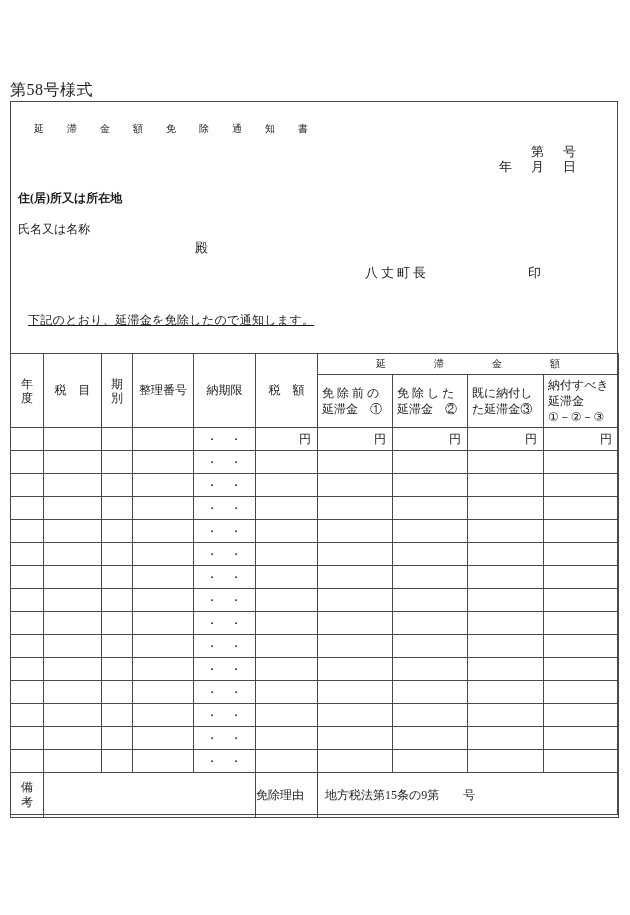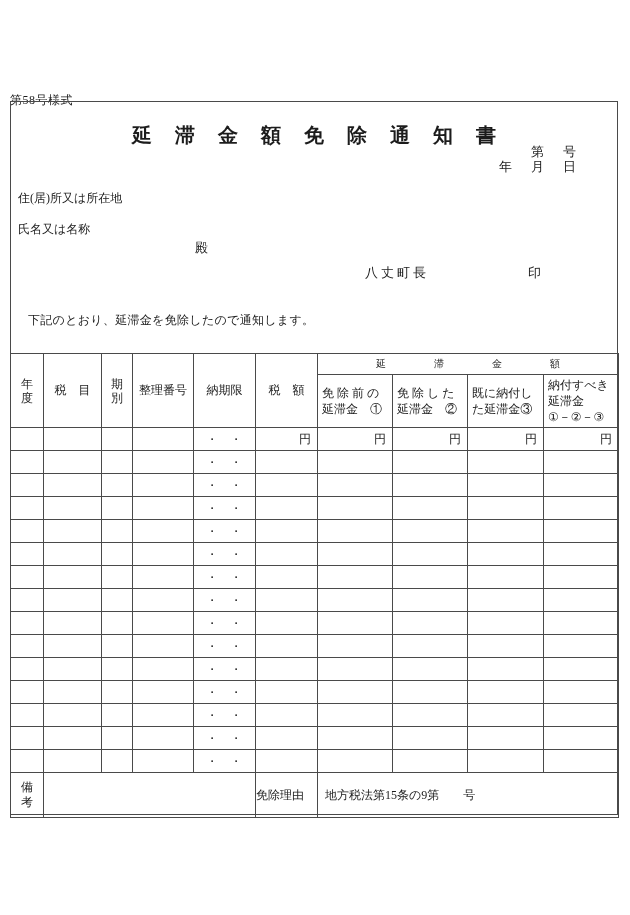--- a/index.html
+++ b/index.html
@@ -1,28 +1,28 @@
 <!DOCTYPE html>
 <html><head>
 <meta charset="utf-8">
 <style>
   html,body{margin:0;padding:0;background:#ffffff;}
   body{width:630px;height:915px;font-family:"Liberation Serif","DejaVu Serif",serif;color:#1c1c1c;}
   .page{position:relative;width:630px;height:915px;background:#fff;overflow:hidden;}
-  .form-number{position:absolute;left:10px;top:92px;font-size:12px;letter-spacing:0.5px;}
+  .form-number{position:absolute;left:10px;top:80px;font-size:16px;letter-spacing:0.5px;}
   .doc-box{position:absolute;left:10px;top:101px;width:606px;height:712px;border:1px solid #4a4a4a;}
   .letter{position:relative;width:100%;height:251px;}
-  .doc-title{position:absolute;left:0;top:20px;width:100%;text-align:center;font-size:20px;letter-spacing:23px;text-indent:23px;white-space:nowrap;font-weight:bold;}
+  .doc-title{position:absolute;left:0;top:20px;width:100%;font-size:10px;letter-spacing:23px;text-indent:23px;white-space:nowrap;}
   .doc-meta{position:absolute;right:38px;top:42px;text-align:right;font-size:13px;line-height:15px;letter-spacing:3px;}
-  .addr-label{position:absolute;left:7px;top:88px;font-size:12px;}
+  .addr-label{position:absolute;left:7px;top:88px;font-size:12px;font-weight:bold;}
   .name-label{position:absolute;left:7px;top:119px;font-size:12px;}
   .honorific{position:absolute;left:184px;top:137px;font-size:13px;}
   .sender{position:absolute;left:354px;top:162px;font-size:13px;letter-spacing:3px;}
   .seal{position:absolute;left:517px;top:162px;font-size:13px;}
-  .body-text{position:absolute;left:17px;top:210px;font-size:12px;letter-spacing:0.3px;}
+  .body-text{position:absolute;left:17px;top:210px;font-size:12px;letter-spacing:0.3px;text-decoration:underline;}
   table.grid{position:absolute;left:-1px;top:251px;width:608px;border-collapse:collapse;table-layout:fixed;}
   .grid th,.grid td{border:1px solid #4a4a4a;padding:0;font-weight:normal;font-size:12px;color:#1c1c1c;overflow:hidden;}
   .grid th{text-align:center;vertical-align:middle;}
   tr.h1{height:21px;}
   tr.h2{height:49px;}
   th.group{letter-spacing:48px;text-indent:48px;font-size:10px;}
   th.pre,td.pre{white-space:pre-line;line-height:14px;}
   th.sub{white-space:pre-line;text-align:left;padding:2px 4px;line-height:16px;vertical-align:middle;font-size:12px;}
   tbody tr{height:23px;}
   td.date{text-align:center;font-size:11px;letter-spacing:1px;color:#111;}

